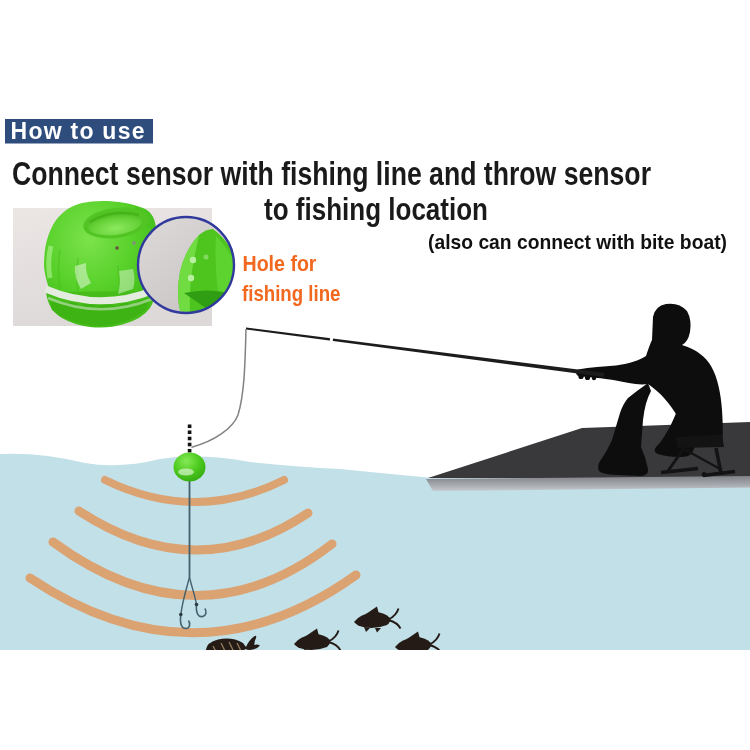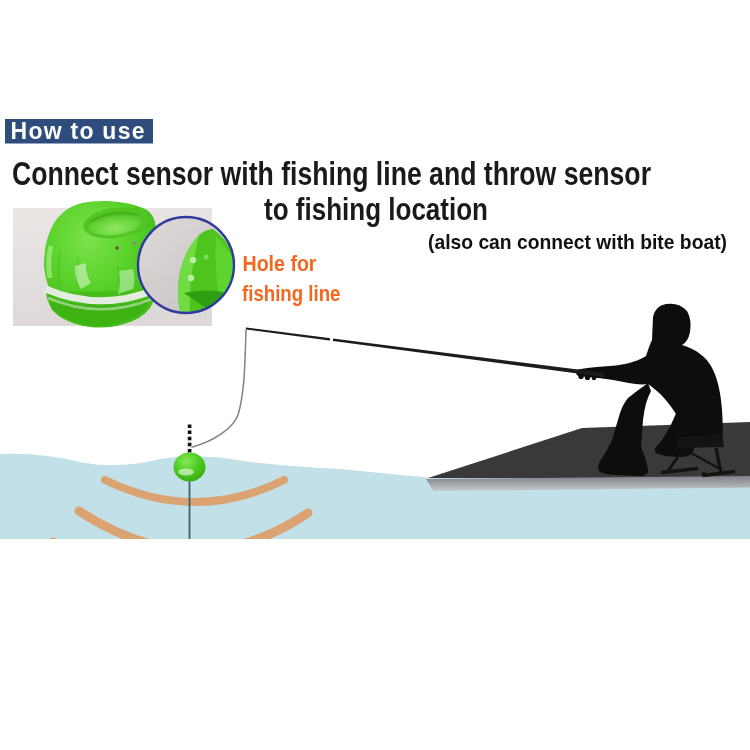--- a/index.html
+++ b/index.html
@@ -1,16 +1,16 @@
 <!DOCTYPE html>
 <html><head>
 <meta charset="utf-8">
 <style>
   html,body{margin:0;padding:0;background:#ffffff;}
-  #stage{position:relative;width:750px;height:539px;overflow:hidden;font-family:"Liberation Sans",sans-serif;}
+  #stage{position:relative;width:750px;height:650px;overflow:hidden;font-family:"Liberation Sans",sans-serif;}
 </style>
 </head>
 <body>
 <div id="stage">
 <svg width="750" height="750" viewBox="0 0 750 750">
   <defs>
     <radialGradient id="ballg" cx="40%" cy="30%" r="78%">
       <stop offset="0%" stop-color="#7ce24c"></stop>
       <stop offset="50%" stop-color="#58d12a"></stop>
       <stop offset="100%" stop-color="#38b312"></stop>

